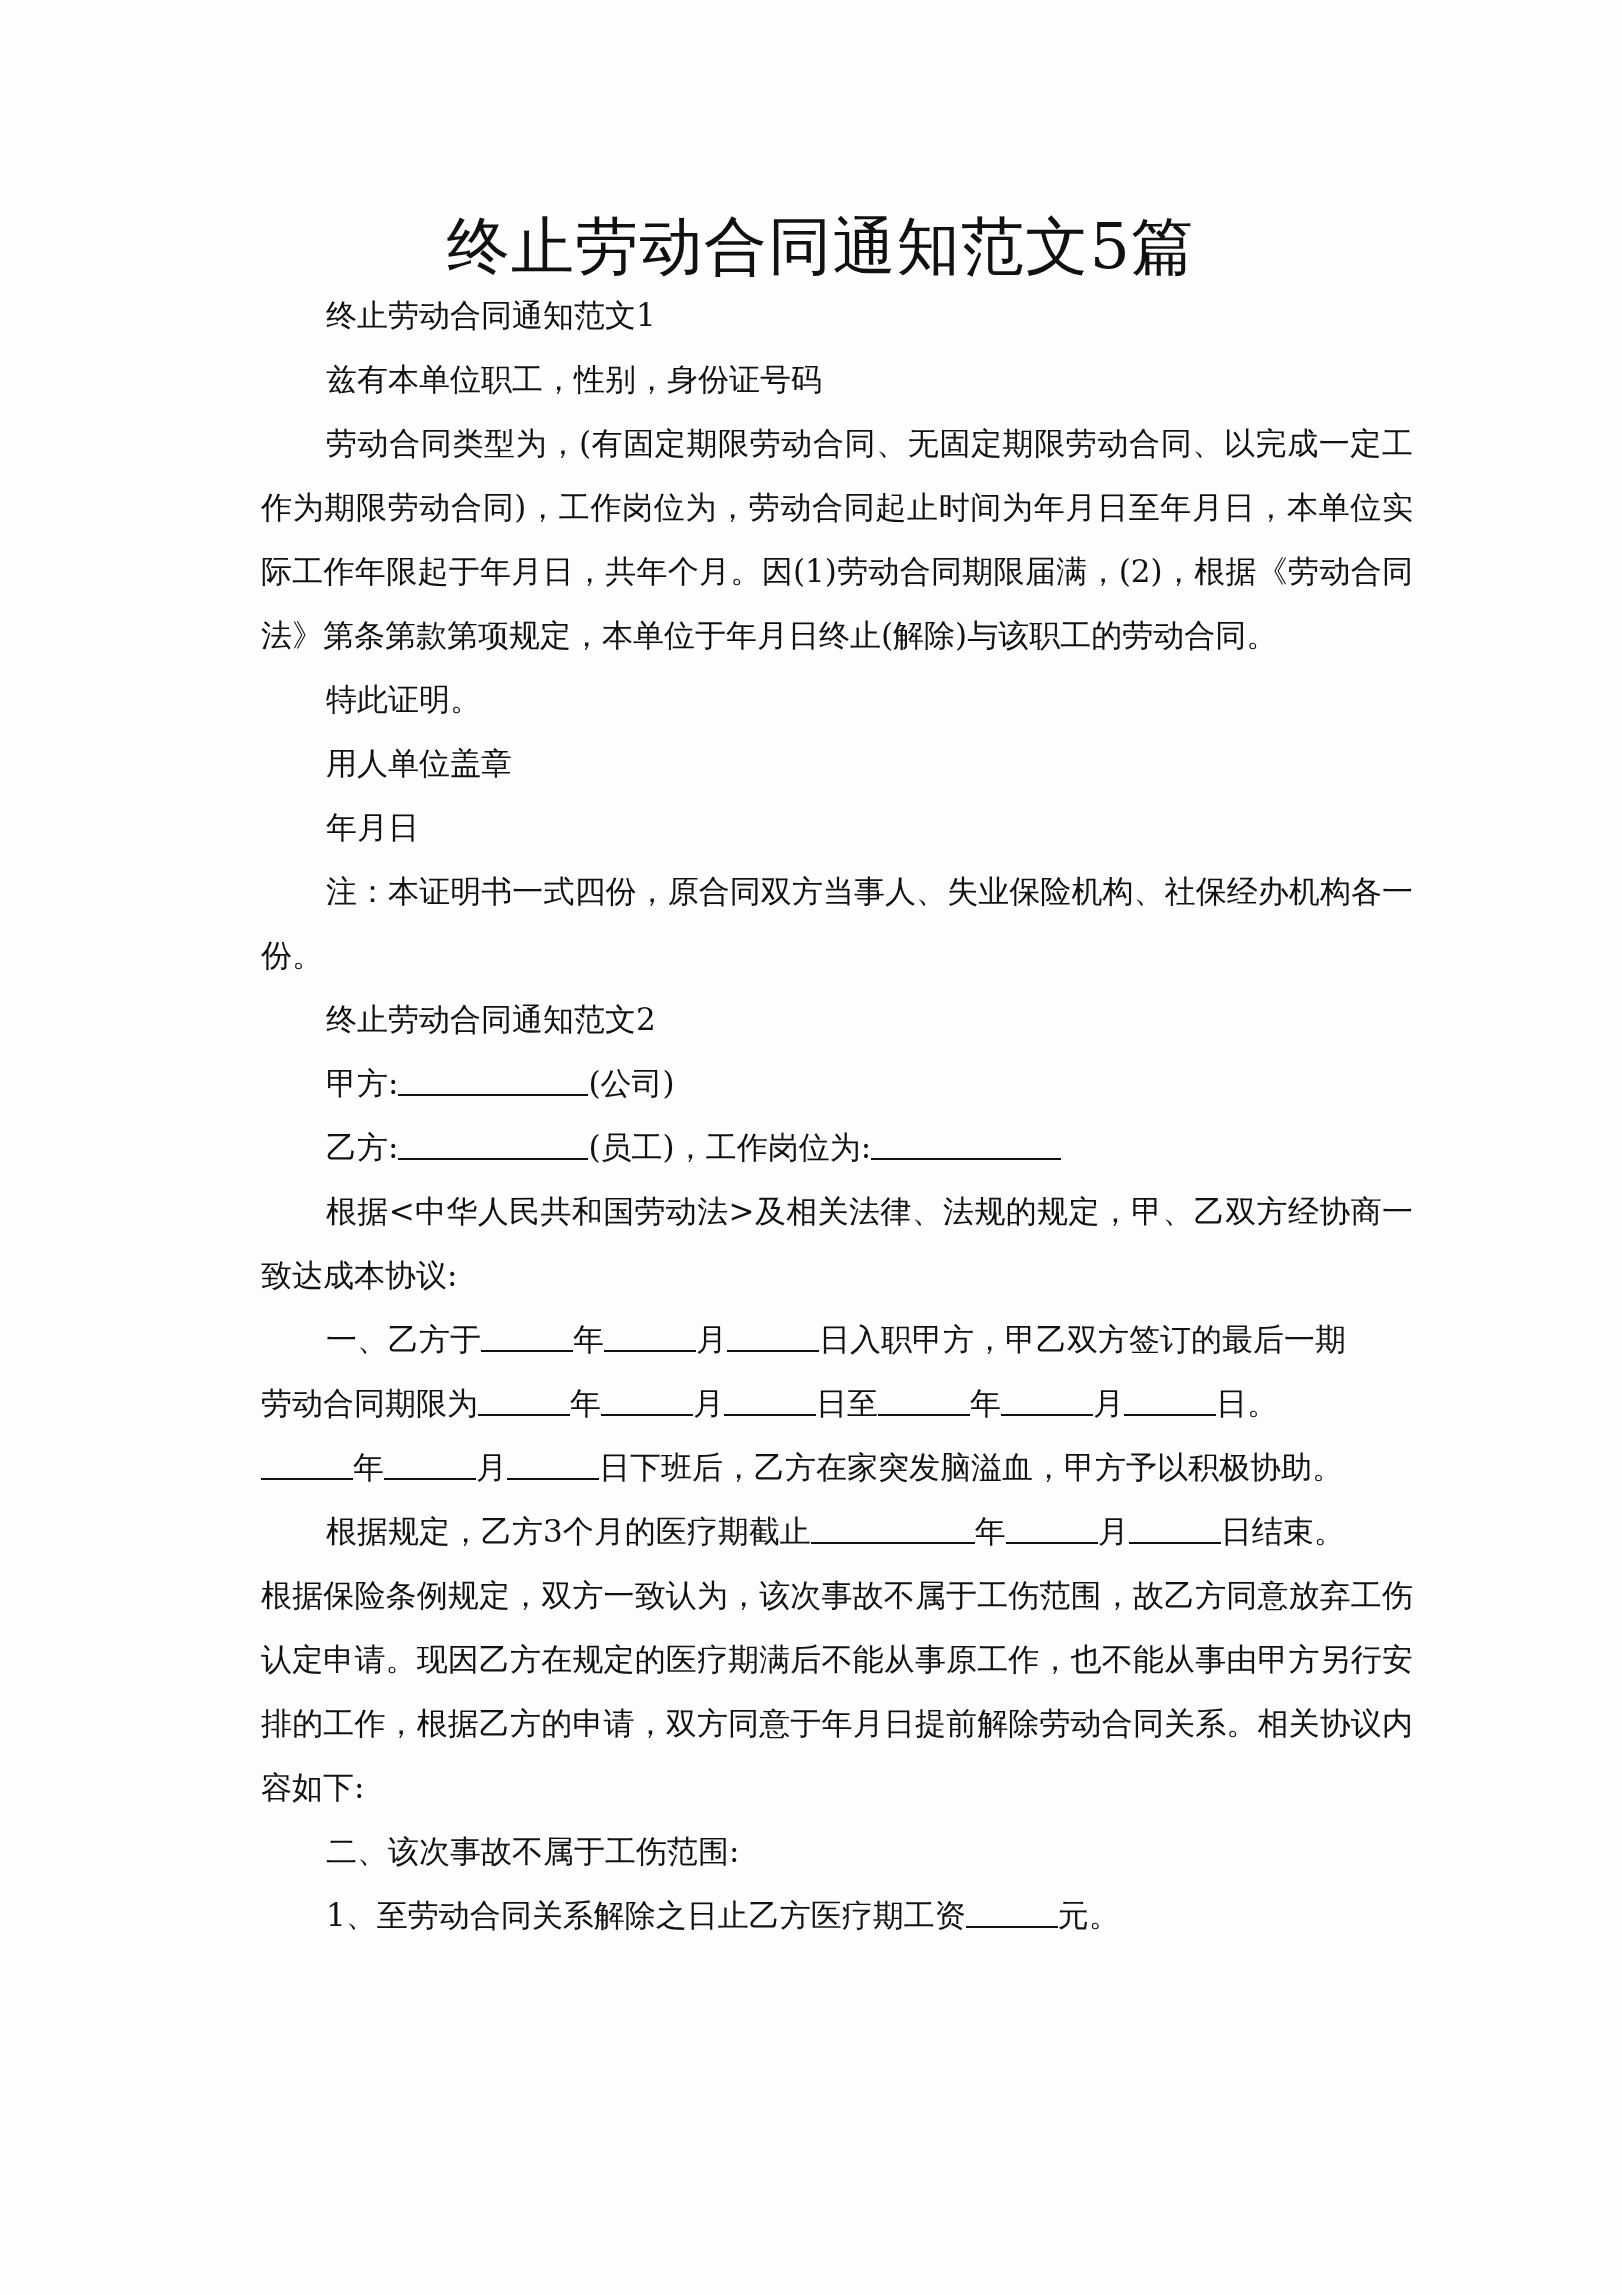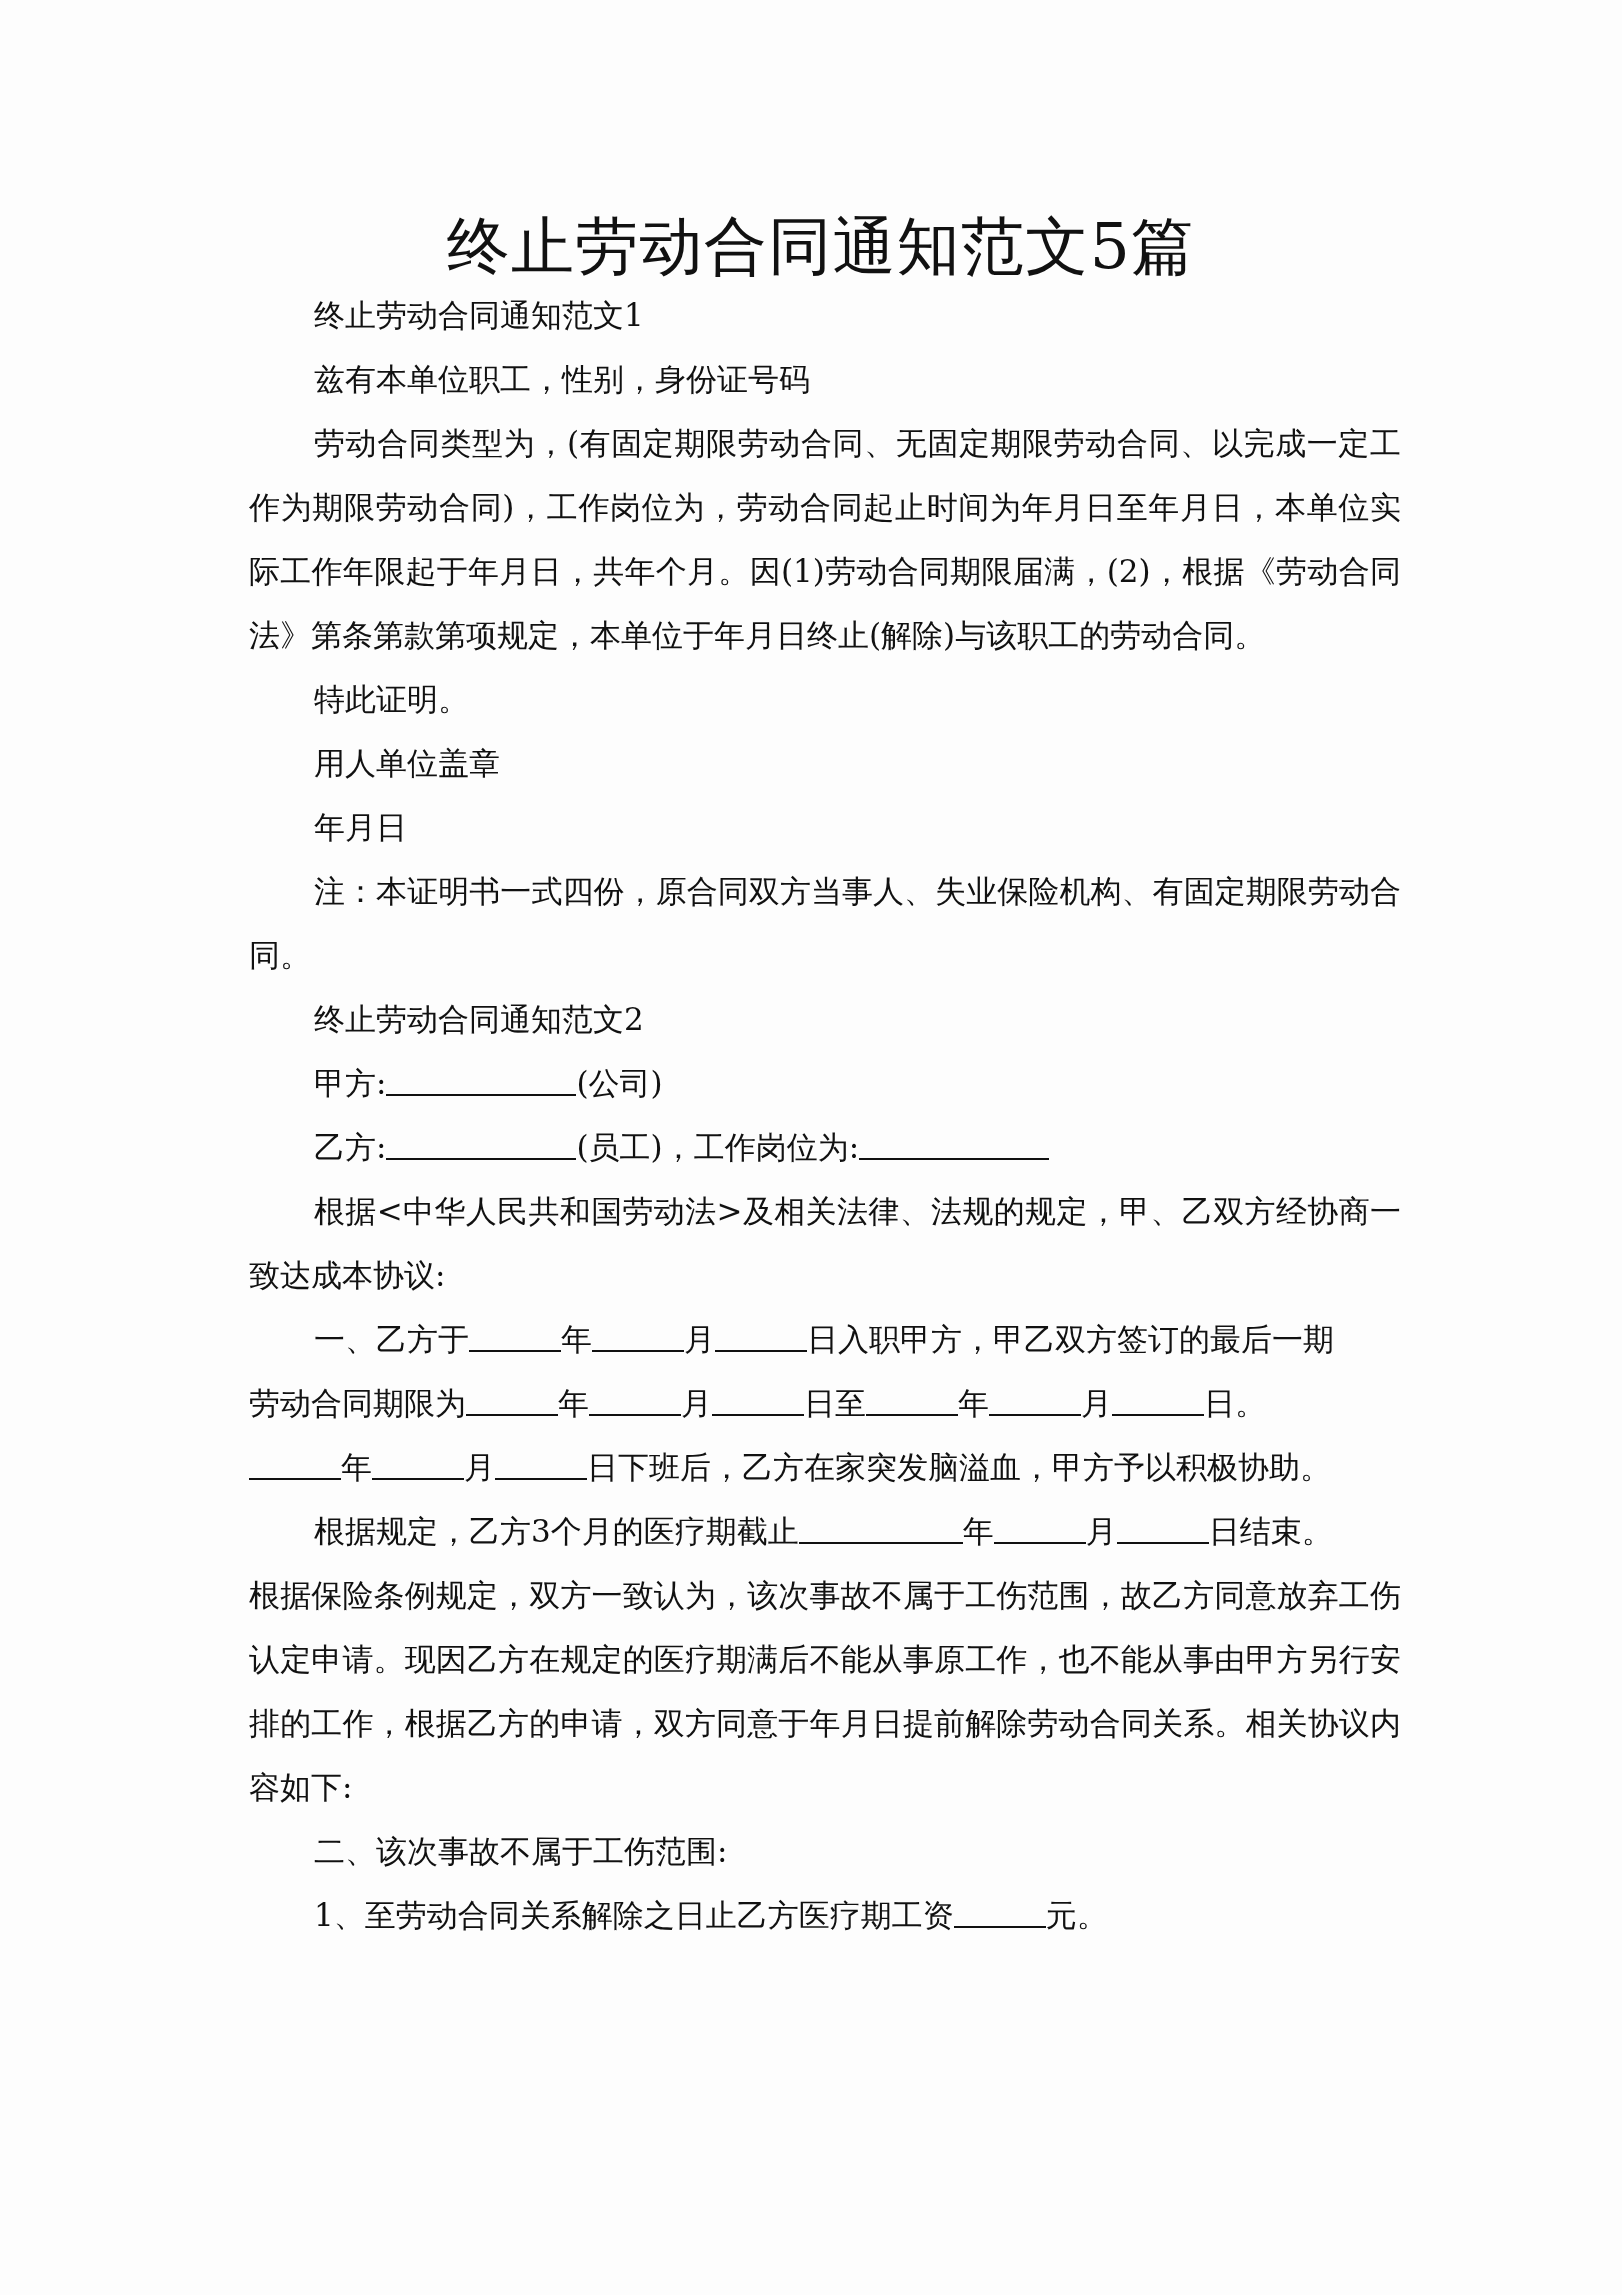--- a/index.html
+++ b/index.html
@@ -1,41 +1,41 @@
 <!DOCTYPE html>
 <html style="font-size:10.5px"><head>
   <meta charset="utf-8">
   <style>
     html, body { margin: 0; padding: 0; background: #fdfdfd; }
     body { width: 1623px; height: 2295px; position: relative; overflow: hidden;
       font-family: "DejaVu Serif", "Liberation Serif", serif; color: #111; }
     .page { position: absolute; left: 245px; top: 0; width: 1152px; }
     .title { position: absolute; left: 0; width: 1152px; top: 196px; text-align: center;
       font-size: 63px; line-height: 79px; letter-spacing: 1.3px; font-weight: normal; margin-top: 11px; }
-    .body { position: absolute; left: 4px; top: 283px; width: 1152px; font-size: 31px; line-height: 64px; }
+    .body { position: absolute; left: 16px; top: 283px; width: 1152px; font-size: 31px; line-height: 64px; }
     .p { margin: 0; text-align: justify; text-align-last: left; }
     .indent { text-indent: 65px; }
     .line { white-space: nowrap; }
     .blank { display: inline-block; border-bottom: 2px solid #111; height: 1.0em; vertical-align: -0.08em; }
   </style>
 </head>
 <body>
 
 <div class="page">
   <h1 class="title">终止劳动合同通知范文5篇</h1>
 
   <div class="body">
 
     <p class="p indent">终止劳动合同通知范文1</p>
     <p class="p indent">兹有本单位职工，性别，身份证号码</p>
     <p class="p indent">劳动合同类型为，(有固定期限劳动合同、无固定期限劳动合同、以完成一定工作为期限劳动合同)，工作岗位为，劳动合同起止时间为年月日至年月日，本单位实际工作年限起于年月日，共年个月。因(1)劳动合同期限届满，(2)，根据《劳动合同法》第条第款第项规定，本单位于年月日终止(解除)与该职工的劳动合同。</p>
     <p class="p indent">特此证明。</p>
     <p class="p indent">用人单位盖章</p>
     <p class="p indent">年月日</p>
-    <p class="p indent">注：本证明书一式四份，原合同双方当事人、失业保险机构、有固定期限劳动合同。</p>
+    <p class="p indent">注：本证明书一式四份，原合同双方当事人、失业保险机构、社保经办机构各一份。</p>
 
     <p class="p indent">终止劳动合同通知范文2</p>
     <p class="p indent line">
       <span>甲方:</span><span class="blank" style="width:190px"></span><span>(公司)</span>
     </p>
     <p class="p indent line">
       <span>乙方:</span><span class="blank" style="width:190px"></span><span>(员工)，工作岗位为:</span><span class="blank" style="width:190px"></span>
     </p>
     <p class="p indent">根据&lt;中华人民共和国劳动法&gt;及相关法律、法规的规定，甲、乙双方经协商一致达成本协议:</p>
 

